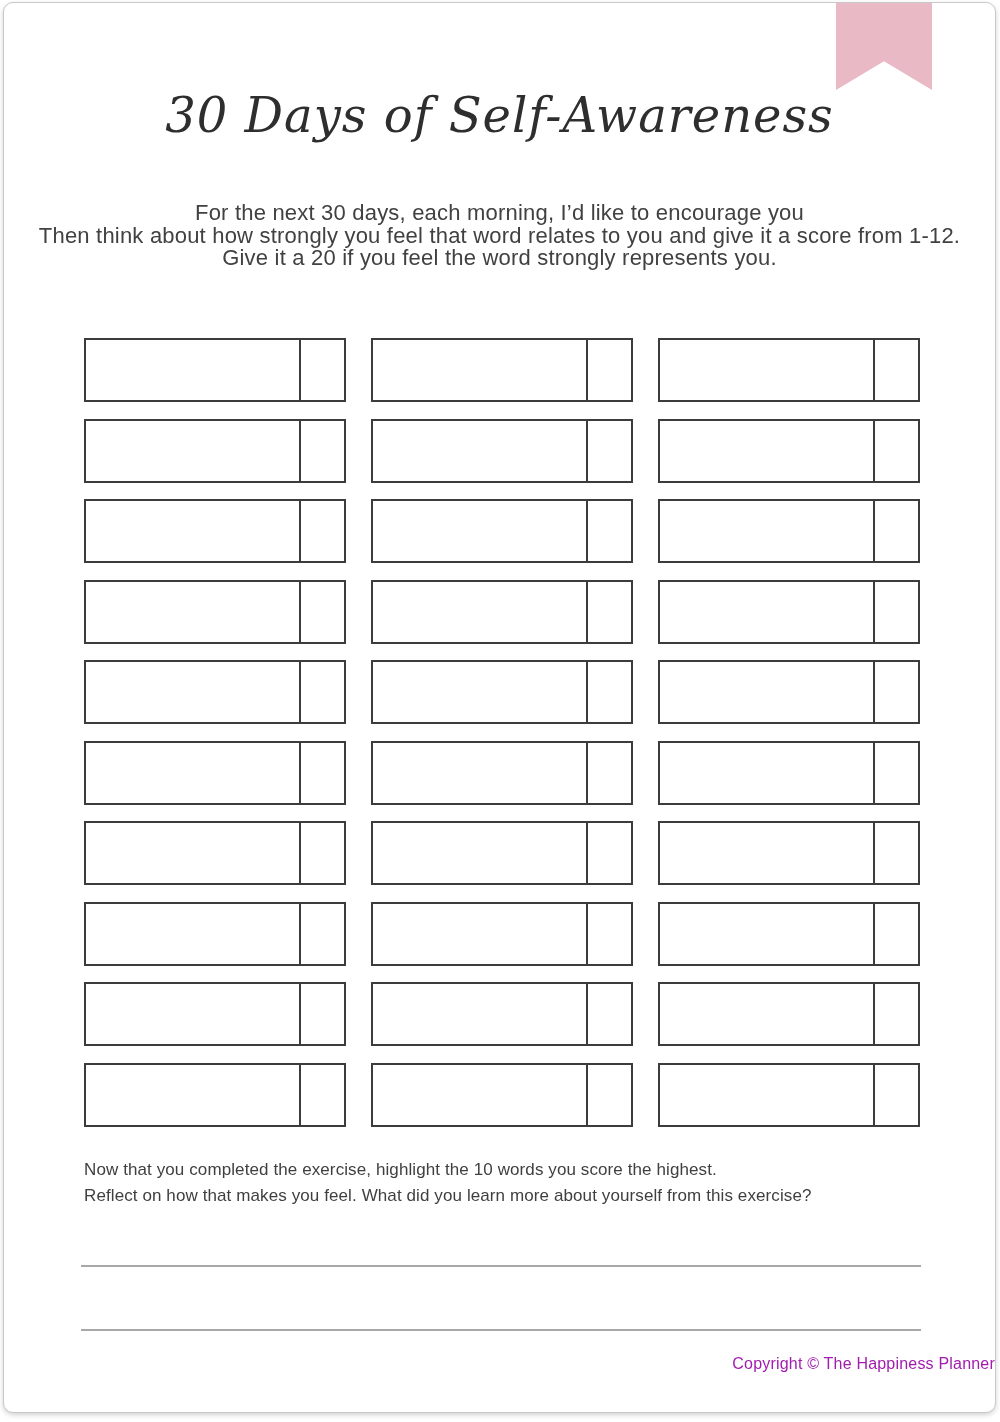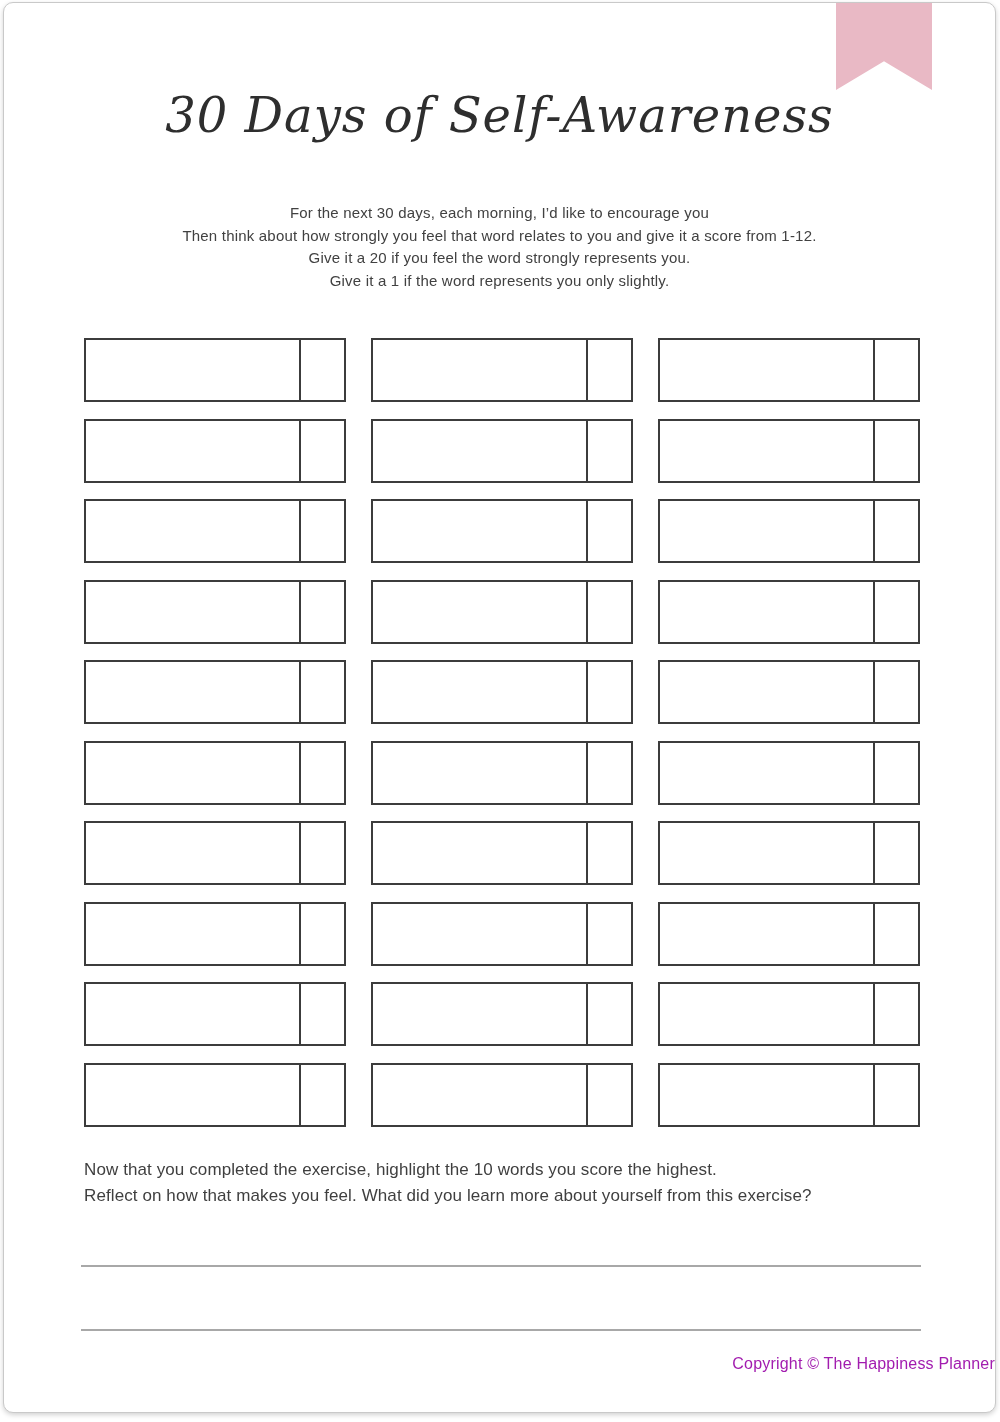--- a/index.html
+++ b/index.html
@@ -43,21 +43,21 @@
     font-size: 48px;
     letter-spacing: 1px;
     color: #2e2e2e;
   }
 
   .instructions {
     position: absolute;
     top: 199px; left: 0;
     width: 100%;
     text-align: center;
-    font-size: 15px;
+    font-size: 22px;
     line-height: 22.5px;
     letter-spacing: 0.2px;
     color: #414141;
   }
 
   .grid {
     position: absolute;
     left: 80px; top: 335px;
     display: grid;
     grid-template-columns: repeat(3, 262px);
@@ -113,21 +113,20 @@
   <div class="page">
 
     <div class="ribbon" style="background: rgb(233, 185, 197);"></div>
 
     <h1 class="title">30 Days of Self-Awareness</h1>
 
     <div class="instructions">
       <div>For the next 30 days, each morning, I’d like to encourage you</div>
       <div>Then think about how strongly you feel that word relates to you and give it a score from 1-12.</div>
       <div>Give it a 20 if you feel the word strongly represents you.</div>
-      <div>Give it a 1 if the word represents you only slightly.</div>
     </div>
 
     <div class="grid" id="grid">
         <div class="box">
           <div class="word"></div>
           <div class="score"></div>
         </div>
         <div class="box">
           <div class="word"></div>
           <div class="score"></div>

